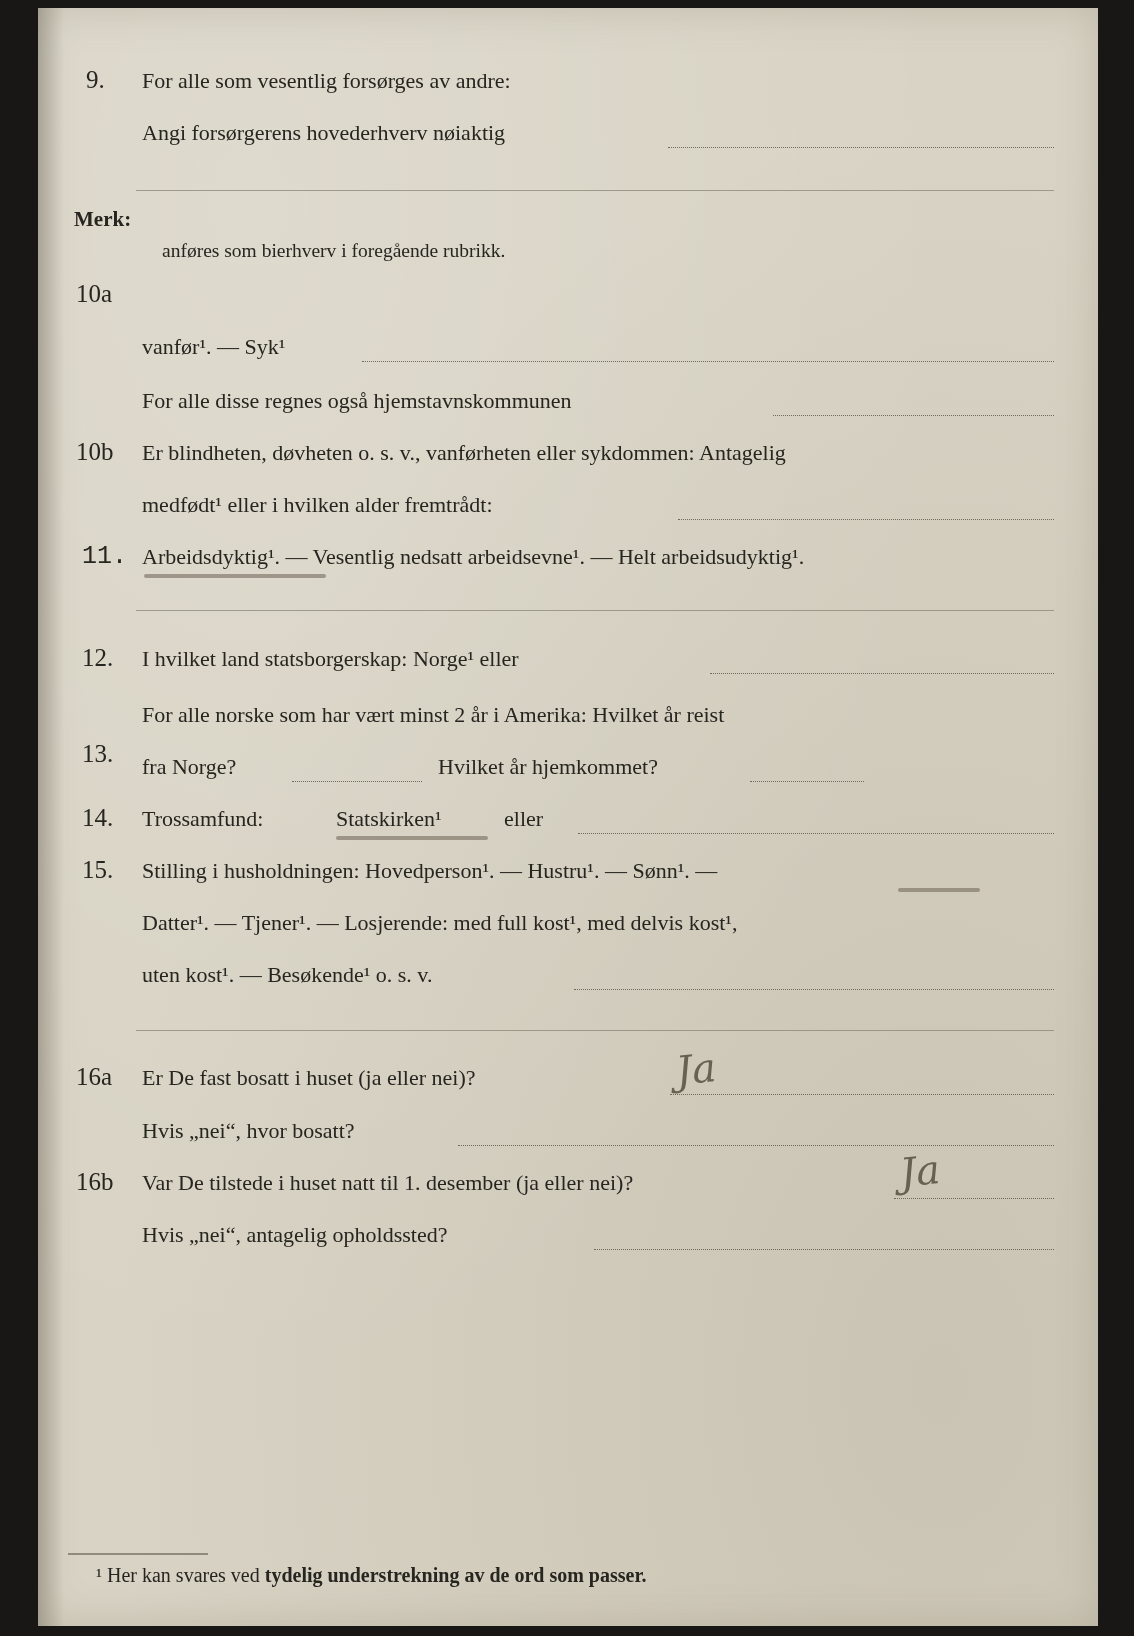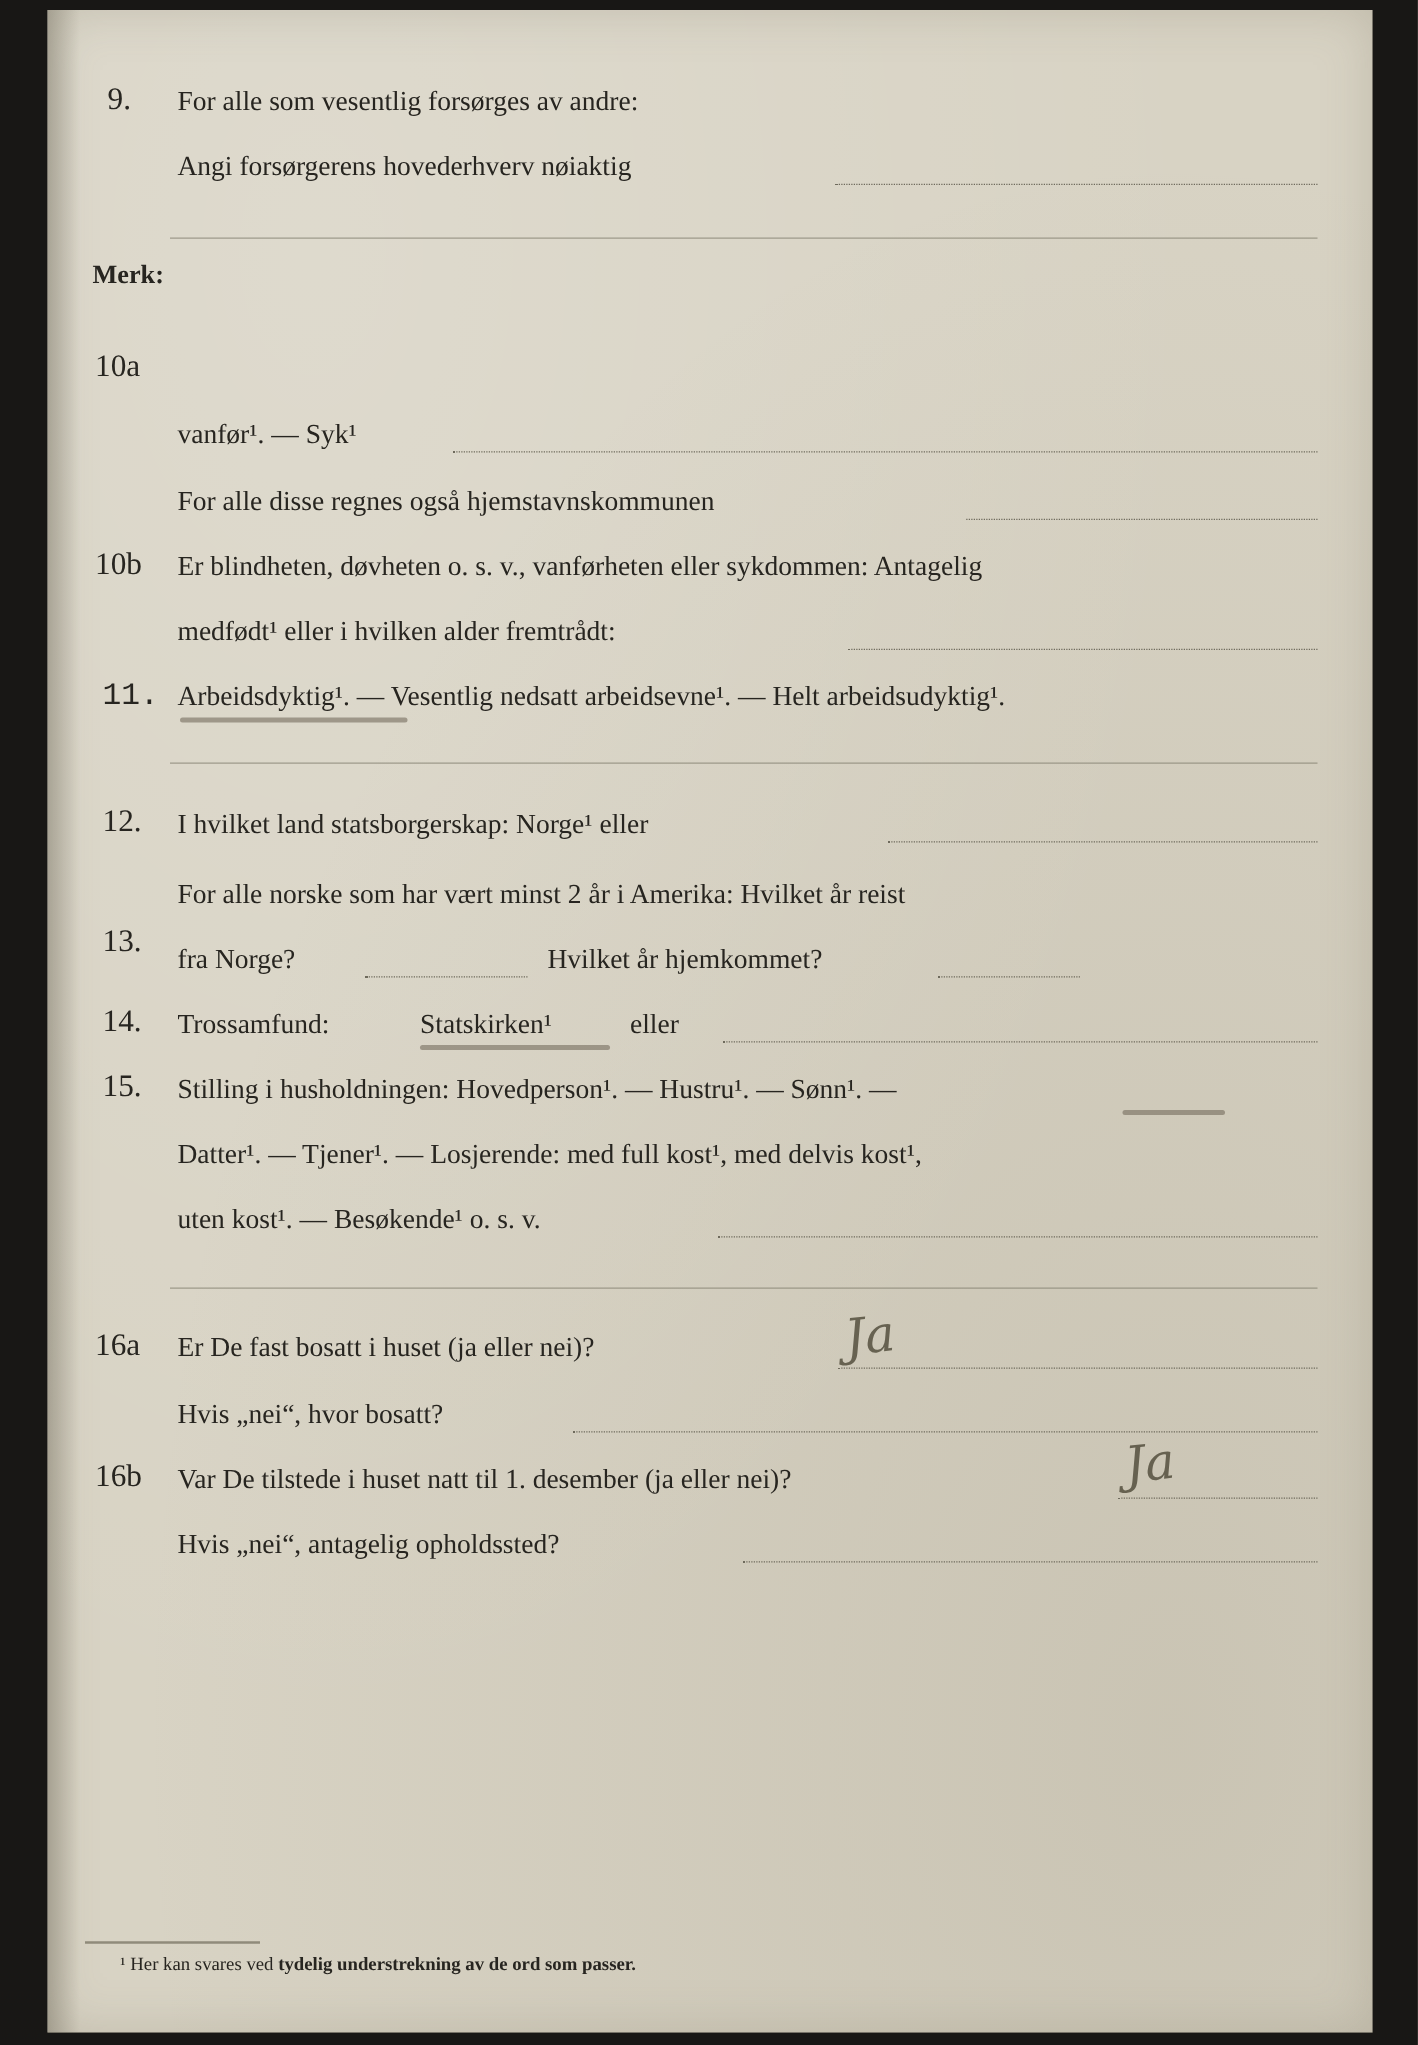--- a/index.html
+++ b/index.html
@@ -90,21 +90,21 @@
     position: absolute;
     font-family: "DejaVu Serif", serif;
     font-style: italic;
     color: #55503f;
     font-size: 40px;
     transform: rotate(-6deg);
     opacity: 0.85;
   }
   .footnote {
     position: absolute;
-    font-size: 15px;
+    font-size: 20px;
     font-family: "Liberation Serif", serif;
   }
   .foot-rule {
     position: absolute;
     border-bottom: 2px solid #55503f;
     width: 140px;
     opacity: 0.55;
   }
 </style>
 </head>
@@ -115,20 +115,21 @@
     <div class="form">
 
       <div class="num" style="left:48px; top:58px;">9.</div>
       <div class="row" style="left:104px; top:58px;">For alle som vesentlig forsørges av andre:</div>
       <div class="row" style="left:104px; top:110px;">Angi forsørgerens hovederhverv nøiaktig</div>
       <div class="dots" style="left:630px; top:139px; width:386px;"></div>
 
       <div class="rule" style="left:98px; top:182px; width:918px;"></div>
 
       <div class="num bold small" style="left:36px; top:199px; font-size:21px;">Merk:</div>
+      <div class="row small" style="left:124px; top:228px;">anføres som bierhverv i foregående rubrikk.</div>
 
       <div class="num" style="left:38px; top:272px;">10a</div>
       <div class="row" style="left:104px; top:324px;">vanfør¹.  —  Syk¹</div>
       <div class="dots" style="left:324px; top:353px; width:692px;"></div>
       <div class="row" style="left:104px; top:378px;">For alle disse regnes også hjemstavnskommunen</div>
       <div class="dots" style="left:735px; top:407px; width:281px;"></div>
 
       <div class="num" style="left:38px; top:430px;">10b</div>
       <div class="row" style="left:104px; top:482px;">medfødt¹ eller i hvilken alder fremtrådt:</div>
       <div class="row" style="left:104px; top:430px;">Er blindheten, døvheten o. s. v., vanførheten eller sykdommen: Antagelig</div>

